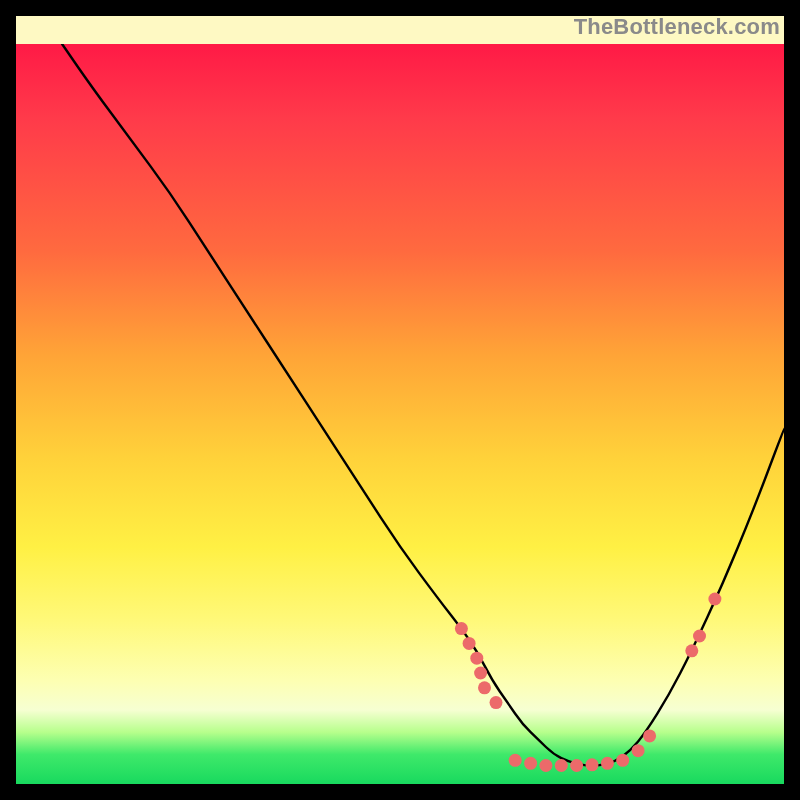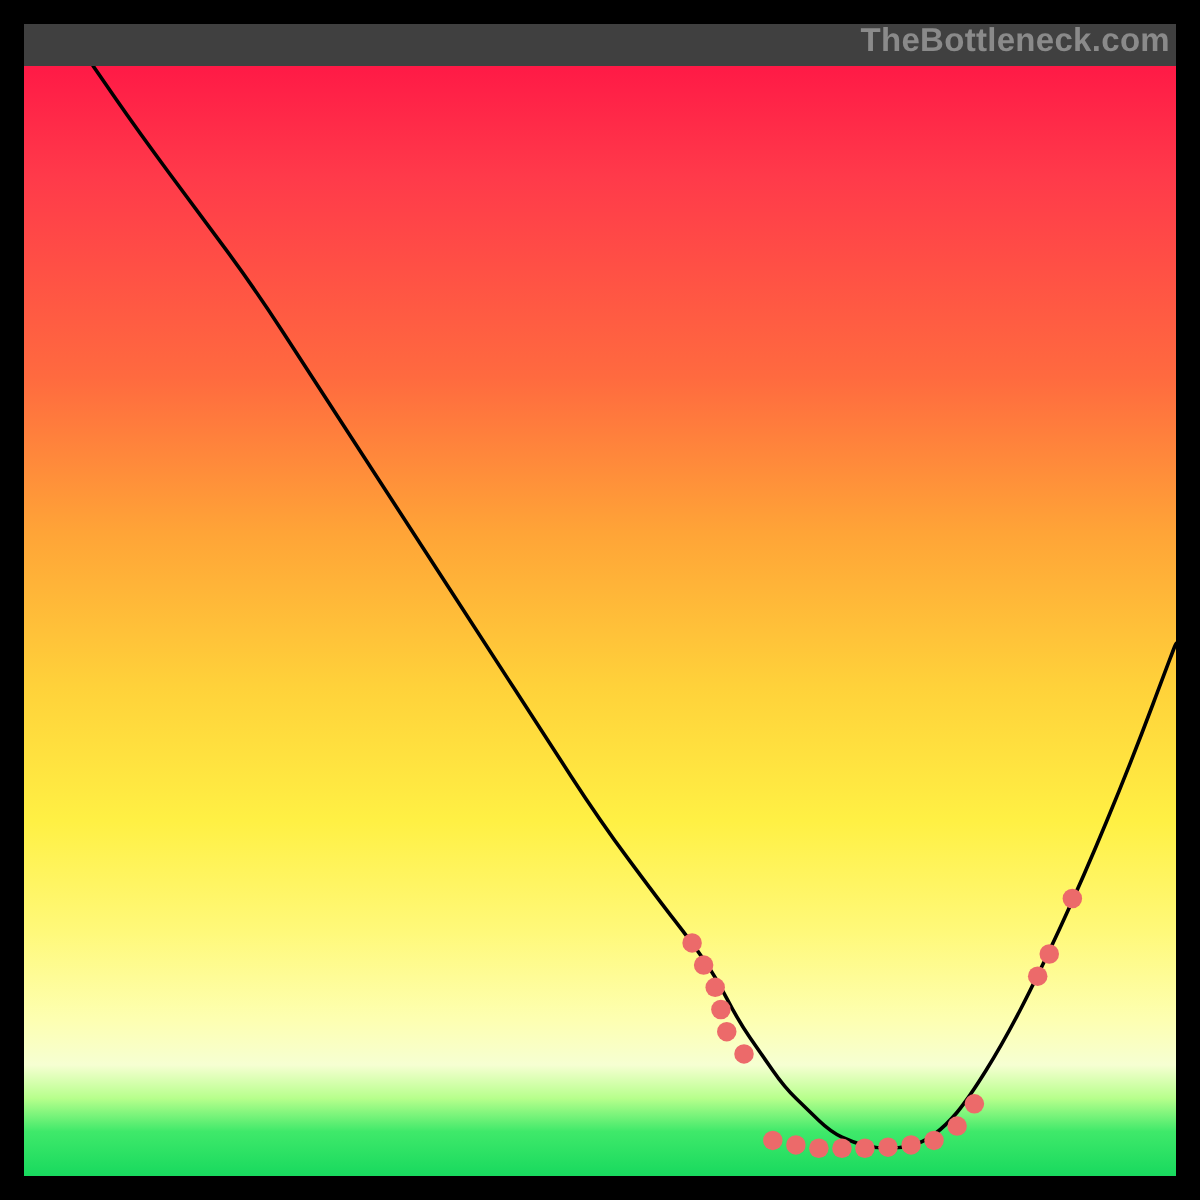--- a/index.html
+++ b/index.html
@@ -10,21 +10,21 @@
     background: #000;
     overflow: hidden;
     font-family: Arial, Helvetica, sans-serif;
   }
   .frame {
     position: absolute;
     left: 16px;
     top: 16px;
     width: 768px;
     height: 768px;
-    background: #404040;
+    background: #fef9c3;
   }
   .watermark {
     position: absolute;
     right: 4px;
     top: -2px;
     color: #8a8a8a;
     font-size: 22px;
     font-weight: 600;
     letter-spacing: 0.2px;
     user-select: none;

